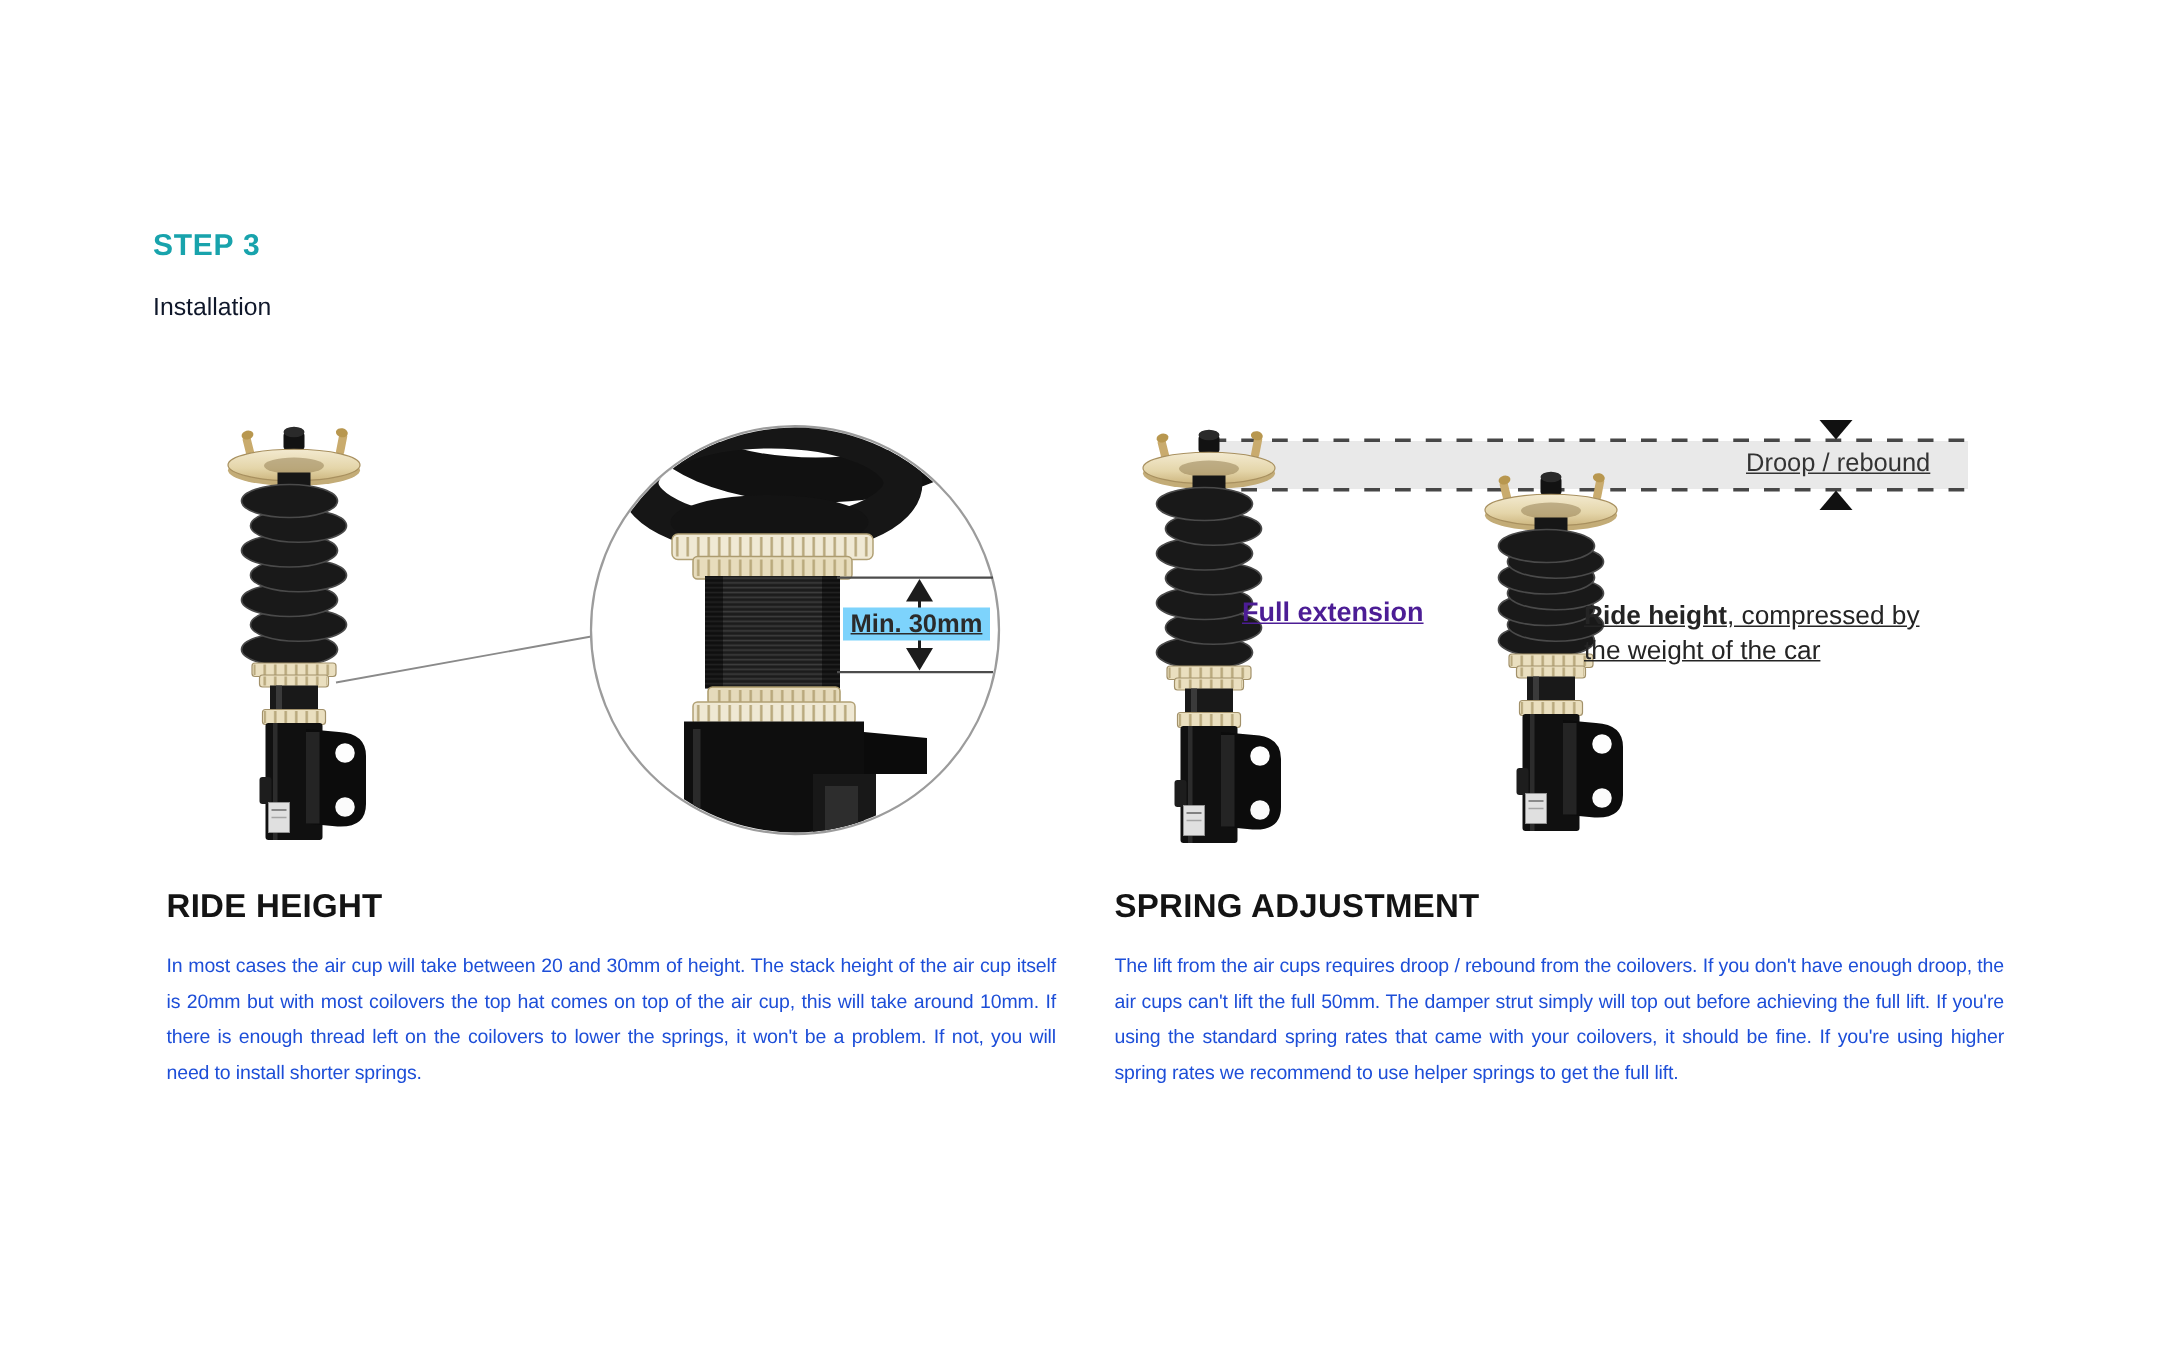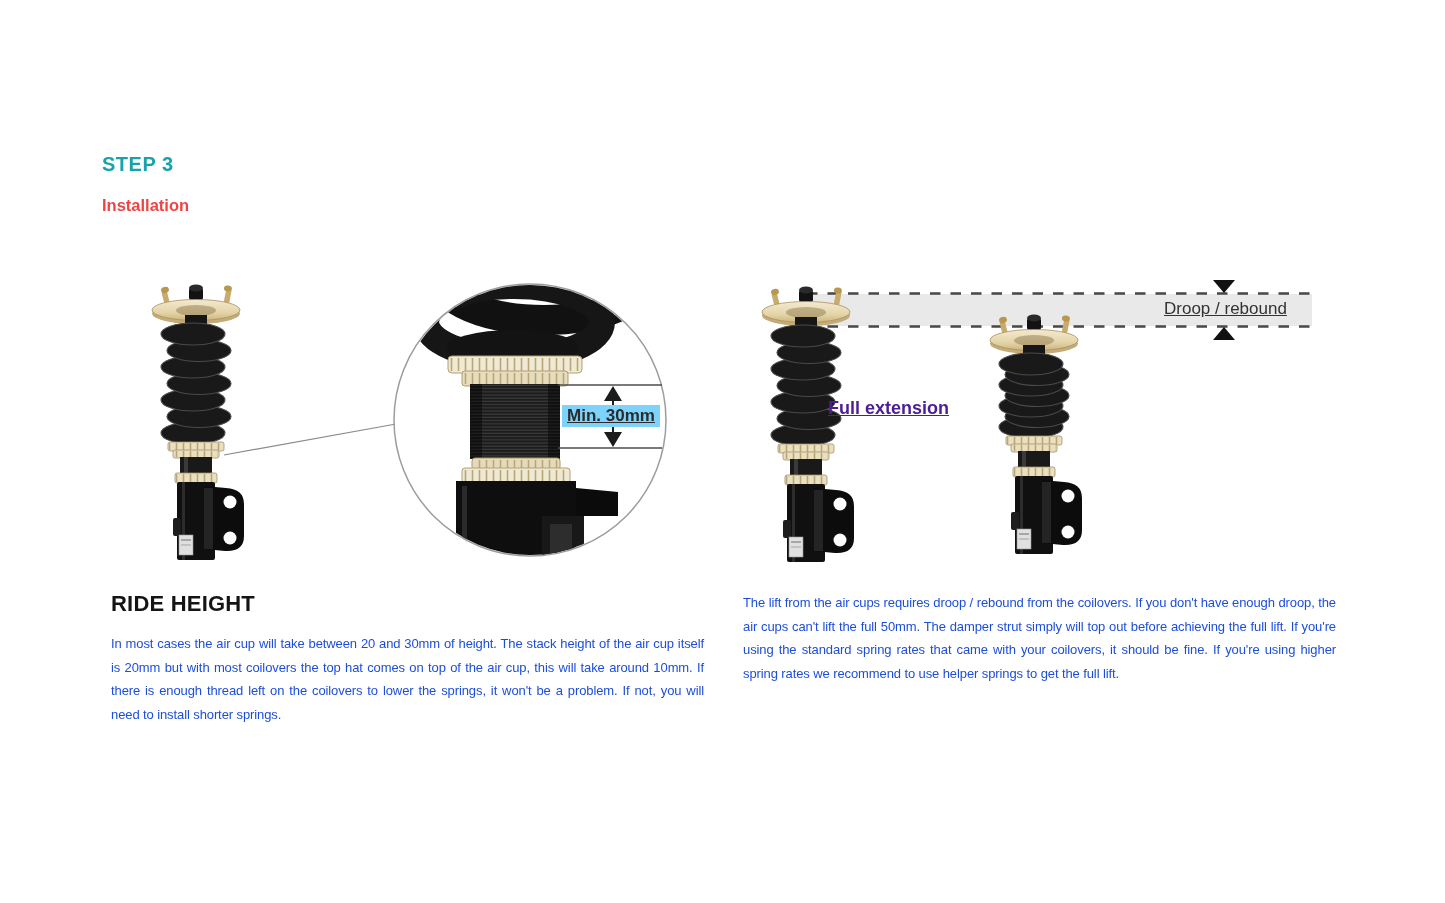--- a/index.html
+++ b/index.html
@@ -1,20 +1,20 @@
 <!DOCTYPE html>
 <html><head>
 <meta charset="utf-8">
 <style>
   html,body{margin:0;padding:0;background:#ffffff;}
   .canvas{position:relative;width:1445px;height:903px;background:#fff;overflow:hidden;
           font-family:"Liberation Sans",sans-serif;color:#222;}
   .step-heading{position:absolute;left:102px;top:153px;margin:0;font-size:20px;font-weight:bold;
           letter-spacing:.5px;color:var(--accent,#18a3ac);}
-  .subtitle{position:absolute;left:102px;top:196px;margin:0;font-size:16.5px;font-weight:bold;color:#ef4444;}
+  .subtitle{position:absolute;left:102px;top:196px;margin:0;font-size:16.5px;font-weight:normal;color:#0f172a;}
   svg.fig{position:absolute;}
   .fig1{left:140px;top:272px;}
   .fig2{left:745px;top:272px;}
   .lbl{position:absolute;text-decoration:underline;}
   .min30{left:562px;top:405px;width:98px;text-align:center;font-weight:bold;font-size:17px;
          color:#2b2b2b;background:#7dd3fc;line-height:22px;}
   .fullext{left:828px;top:398px;font-size:18px;font-weight:bold;color:#4c1d95;}
   .ridehgt{left:1056px;top:399px;width:242px;font-size:17.5px;line-height:23px;color:#242424;}
   .ridehgt b{font-weight:bold;}
   .droop{left:1164px;top:299px;font-size:17px;color:#333;}
@@ -220,22 +220,24 @@
         <line x1="29" y1="222" x2="39" y2="222" stroke="#808080" stroke-width="1.2"></line>
         <line x1="29" y1="227" x2="39" y2="227" stroke="#a5a5a5" stroke-width="1"></line>
         <path d="M52 168 L74 170 Q92 171 92 186 L92 218 Q92 234 73 233 L52 231 Z" fill="#0c0c0c"></path>
         <rect x="52" y="170" width="9" height="61" fill="#242424"></rect>
         <circle cx="78" cy="184" r="6.5" fill="#fefefe"></circle>
         <circle cx="78" cy="220" r="6.5" fill="#fbfbfb"></circle>
       </g>
   </svg>
   <div class="lbl droop">Droop / rebound</div>
   <div class="lbl fullext">Full extension</div>
+  <div class="lbl ridehgt"><b>Ride height</b><span>, compressed by the weight of the car</span></div>
 
   <div class="sec-col left">
     <h3 class="sec-title">RIDE HEIGHT</h3>
     <p class="sec-body">In most cases the air cup will take between 20 and 30mm of height. The stack height of the air cup itself is 20mm but with most coilovers the top hat comes on top of the air cup, this will take around 10mm. If there is enough thread left on the coilovers to lower the springs, it won't be a problem. If not, you will need to install shorter springs.</p>
   </div>
   <div class="sec-col right">
+    <h3 class="sec-title">SPRING ADJUSTMENT</h3>
     <p class="sec-body">The lift from the air cups requires droop / rebound from the coilovers. If you don't have enough droop, the air cups can't lift the full 50mm. The damper strut simply will top out before achieving the full lift. If you're using the standard spring rates that came with your coilovers, it should be fine. If you're using higher spring rates we recommend to use helper springs to get the full lift.</p>
   </div>
 
 </div>
 
 </body></html>

